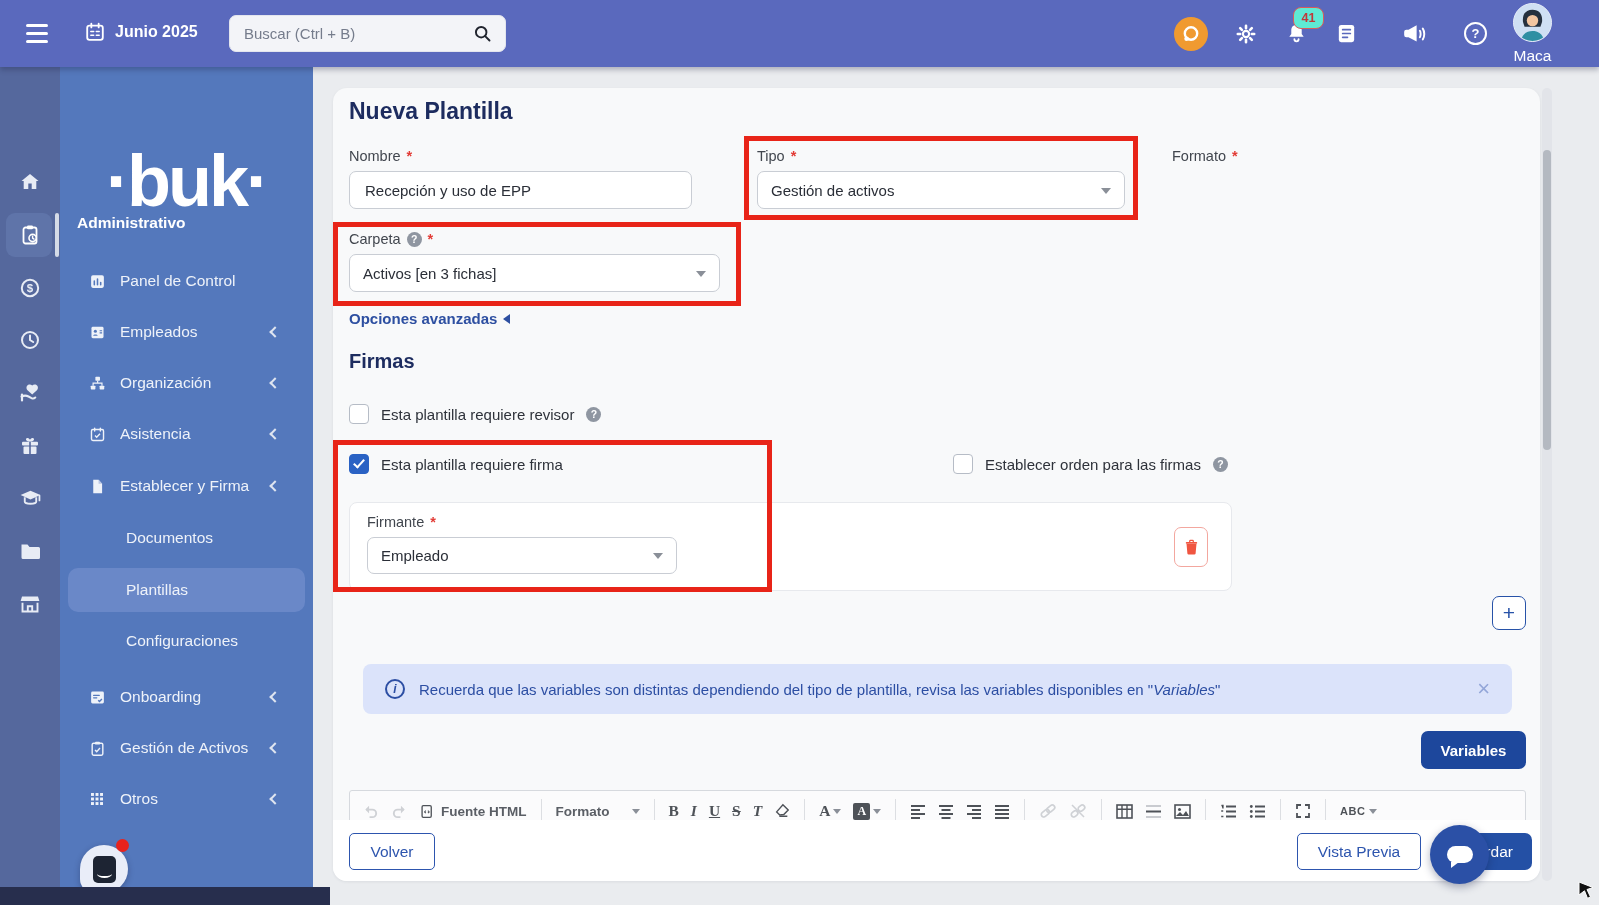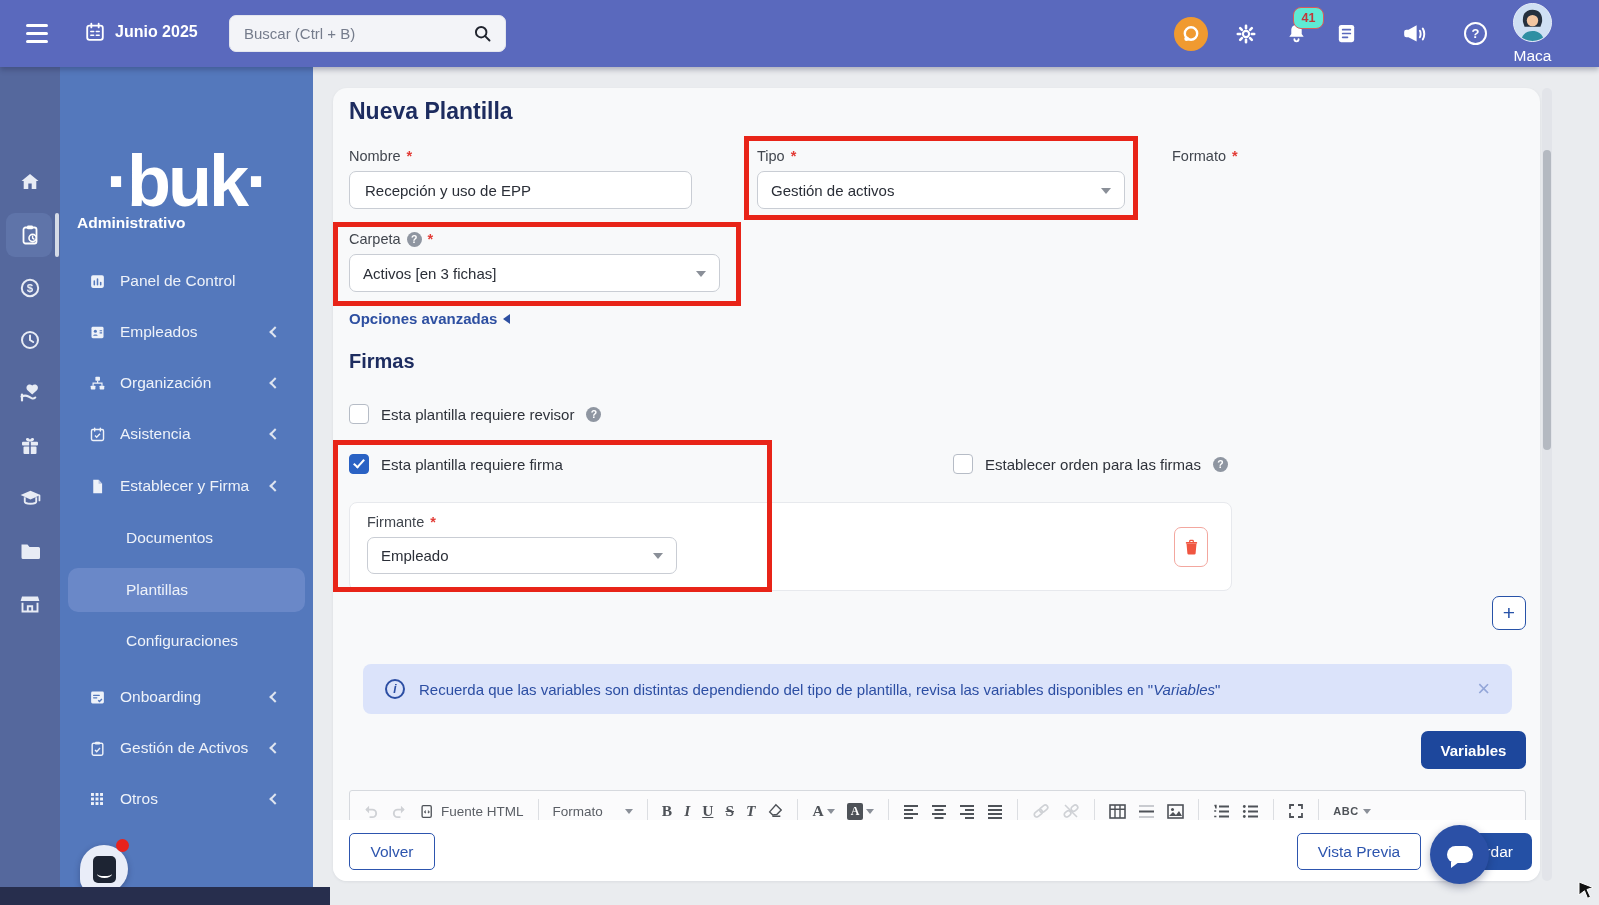--- a/index.html
+++ b/index.html
@@ -65,21 +65,21 @@
   .trash{left:1174px;top:527px;width:34px;height:40px;background:#fff;border:1px solid #f3a79f;border-radius:7px;display:flex;align-items:center;justify-content:center;cursor:pointer;z-index:3;}
   .plusbtn{left:1492px;top:596px;width:34px;height:34px;background:#fff;border:1.5px solid #2752a8;border-radius:7px;color:#2752a8;font-size:21px;display:flex;align-items:center;justify-content:center;cursor:pointer;z-index:2;}
   .alert{left:363px;top:664px;width:1149px;height:50px;background:#dbe3fa;border-radius:8px;display:flex;align-items:center;padding:0 22px;gap:14px;color:#2c4ea3;font-size:15px;z-index:2;}
   .infoc{width:20px;height:20px;border-radius:50%;border:2px solid #2c4ea3;font-size:12px;font-weight:bold;font-style:italic;display:flex;align-items:center;justify-content:center;flex:none;}
   .aclose{margin-left:auto;color:#93a6d8;font-size:22px;cursor:pointer;line-height:1;}
   .varbtn{left:1421px;top:731px;width:105px;height:38px;background:#1d479c;color:#fff;font-weight:bold;font-size:15px;border-radius:7px;display:flex;align-items:center;justify-content:center;cursor:pointer;z-index:2;}
   .editor{left:349px;top:790px;width:1177px;height:91px;background:#fbfbfc;border:1px solid #d6d9de;border-radius:3px;z-index:2;overflow:hidden;}
   .tbar{display:flex;align-items:center;gap:12px;padding:8px 12px;color:#4e5258;}
   .sep{width:1px;height:24px;background:#dcdee2;margin:0 2px;flex:none;}
   .tl{font-size:15.5px;font-weight:bold;font-family:"Liberation Serif","DejaVu Serif",serif;cursor:pointer;}
-  .tfmt{font-size:13.5px;color:#5a5e65;display:flex;align-items:center;gap:22px;cursor:pointer;}
+  .tfmt{font-size:13.5px;color:#5a5e65;display:flex;align-items:center;gap:22px;cursor:pointer;font-weight:bold;}
   .caret-sm{width:0;height:0;border-left:4px solid transparent;border-right:4px solid transparent;border-top:5px solid #8a8f98;display:inline-block;}
   .abox{background:#4e5258;color:#fff;font-size:12px;font-weight:bold;font-family:"Liberation Serif","DejaVu Serif",serif;padding:1px 4px;border-radius:2px;}
   .abc{font-size:11px;font-weight:bold;letter-spacing:.5px;}
   .dim{opacity:.45;}
   .ti{display:flex;align-items:center;cursor:pointer;flex:none;}
   .footer{left:333px;top:820px;width:1207px;height:61px;background:#fff;border-radius:0 0 14px 14px;z-index:5;}
   .btn-outline{border:1.5px solid #2d55ae;color:#2d55ae;background:#fff;border-radius:5px;font-size:15.5px;display:flex;align-items:center;justify-content:center;cursor:pointer;z-index:6;}
   .btn-fill{background:#2450a5;color:#fff;border-radius:7px;font-size:15.5px;display:flex;align-items:center;justify-content:center;cursor:pointer;z-index:6;}
   .chatfab{left:1430px;top:825px;width:59px;height:59px;border-radius:50%;background:#2b50a6;z-index:10;display:flex;align-items:center;justify-content:center;cursor:pointer;box-shadow:0 3px 8px rgba(20,30,70,.35);}
   .chatfab-ic{width:26px;height:17px;background:#fff;border-radius:9px;position:relative;}

